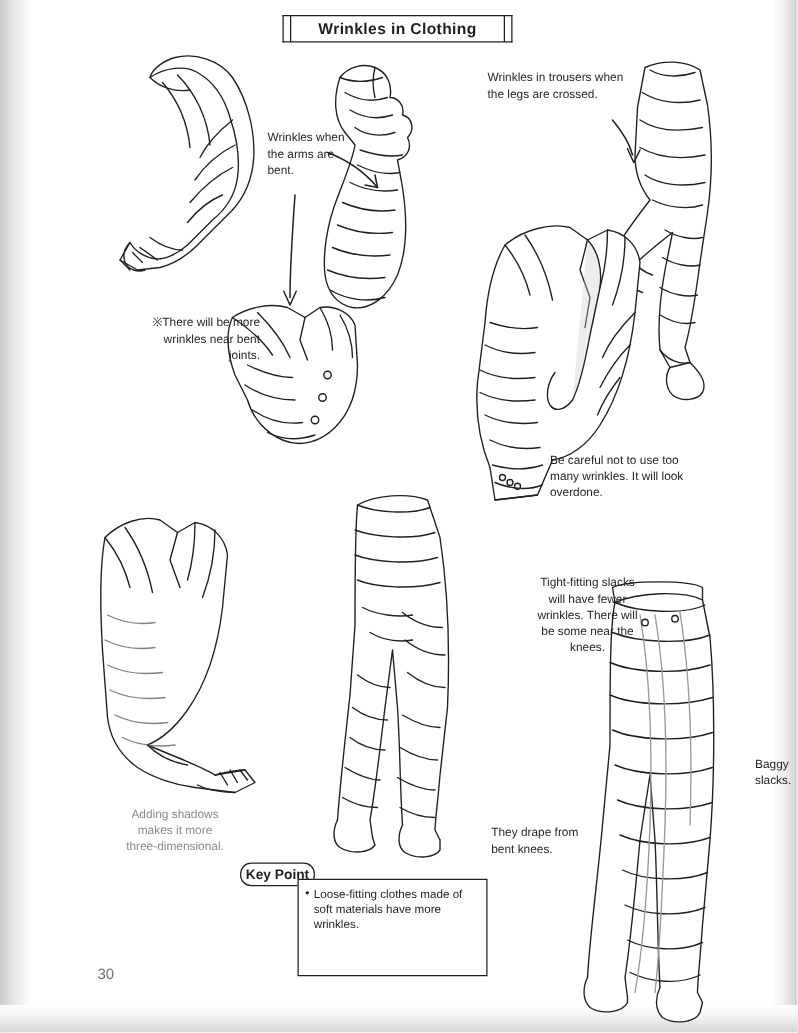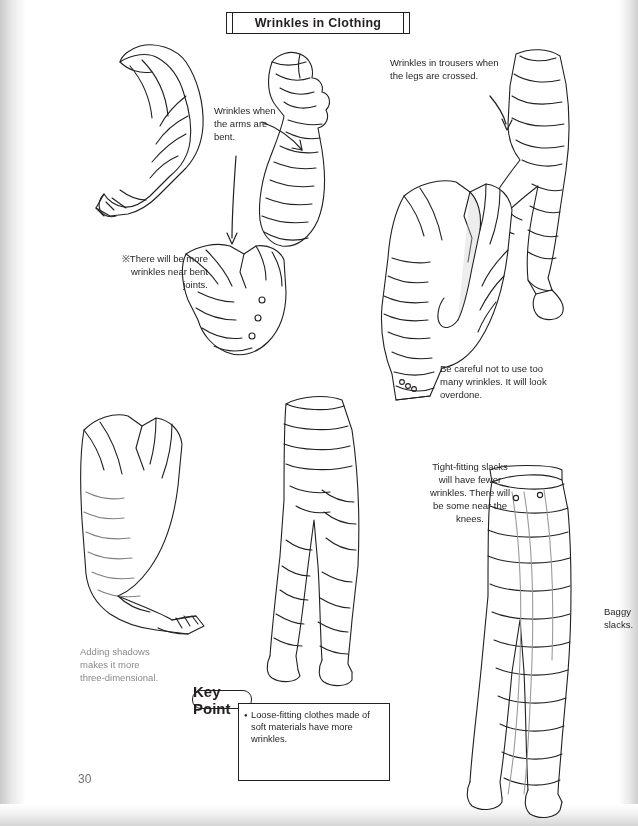--- a/index.html
+++ b/index.html
@@ -91,21 +91,21 @@
     width: 58px;
     height: 17px;
     border: 1.3px solid #231f20;
     border-radius: 9px;
     display: flex;
     align-items: center;
     justify-content: center;
     background: #fff;
   }
   .keypoint-pill span {
-    font-size: 15px;
+    font-size: 11px;
     font-weight: bold;
   }
 
   
   .keypoint-box {
     position: absolute;
     left: 238px;
     top: 703px;
     width: 152px;
     height: 78px;
@@ -393,24 +393,26 @@
   <div class="caption" style="left:440px; top:362px; width:160px;">Be careful not to use too
 many wrinkles. It will look
 overdone.</div>
 
   <div class="caption" style="left:410px; top:460px; width:120px;text-align:center;">Tight-fitting slacks
 will have fewer
 wrinkles. There will
 be some near the
 knees.</div>
 
-  <div class="caption gray" style="left:80px; top:645px; width:120px;">Adding shadows
+  <div class="caption gray" style="left:80px; top:645px; width:120px;text-align:center;">Adding shadows
 makes it more
 three-dimensional.</div>
 
+  <div class="caption" style="left:393px; top:660px; width:120px;">They drape from
+bent knees.</div>
 
   <div class="caption" style="left:568px; top:605px; width:46px;margin-left:36px;">Baggy
 slacks.</div>
 
   <div class="keypoint-pill">
     <span>Key Point</span>
   </div>
 
   <div class="keypoint-box">
     <ul>

